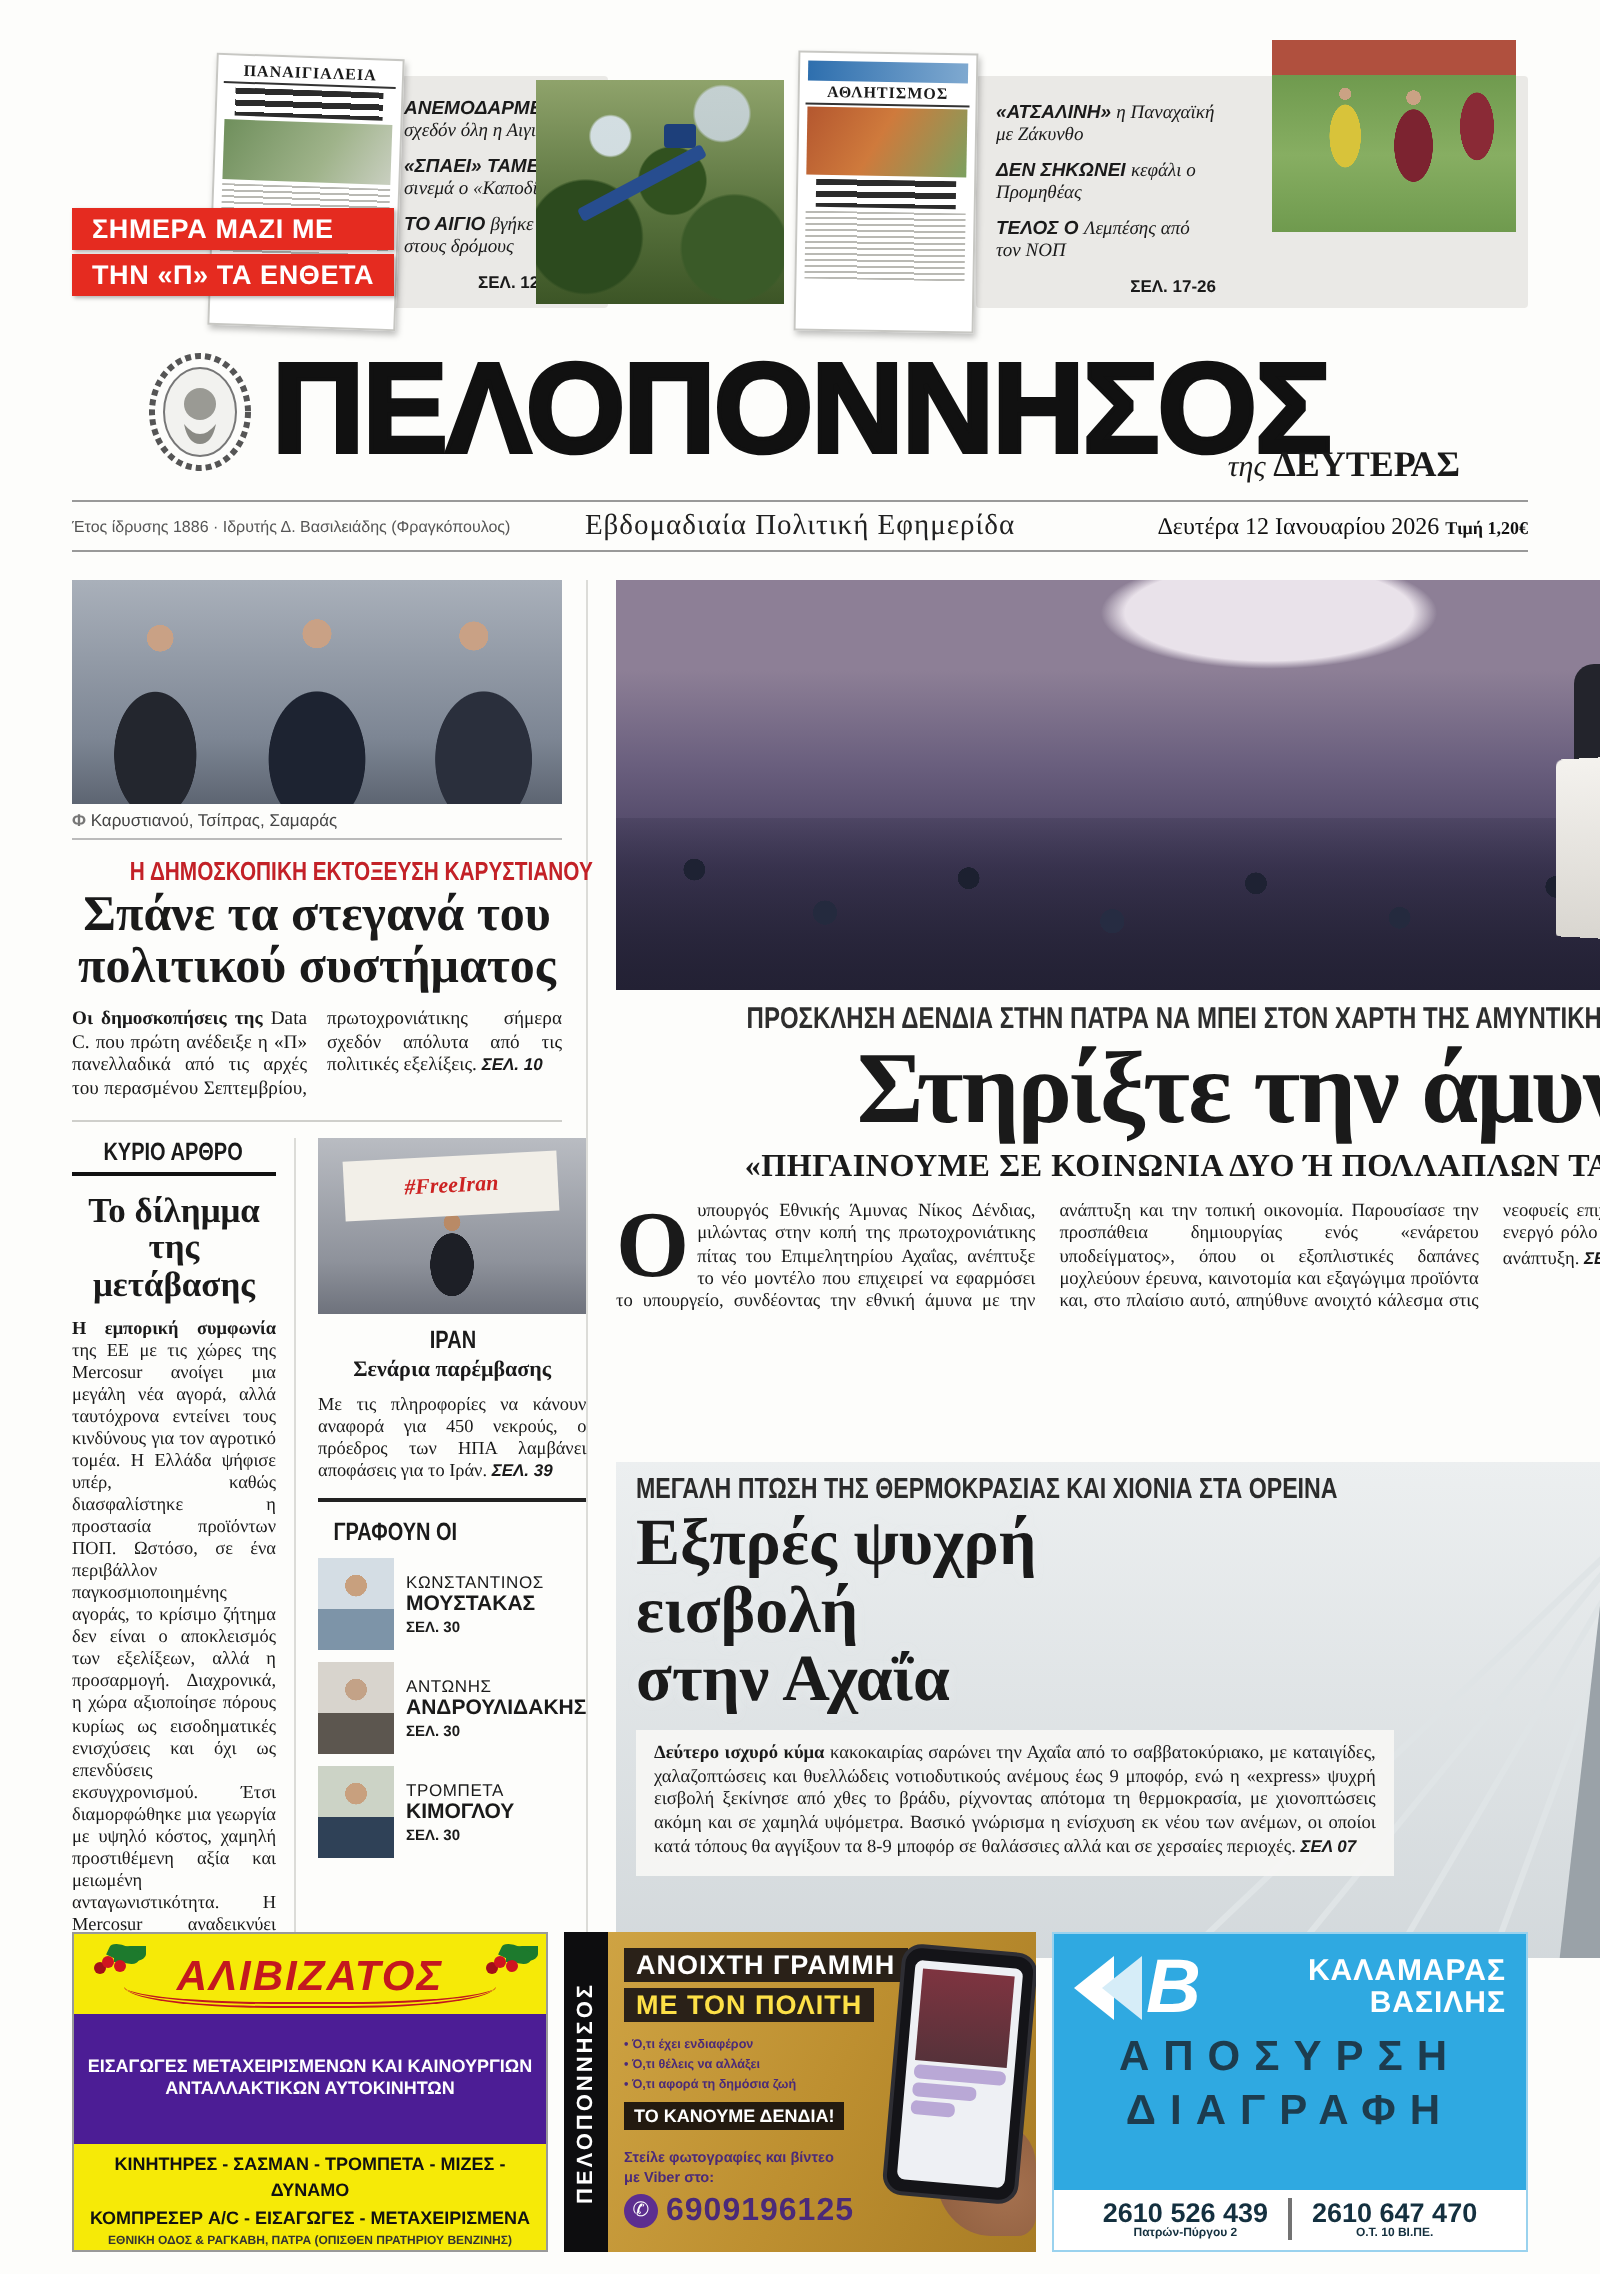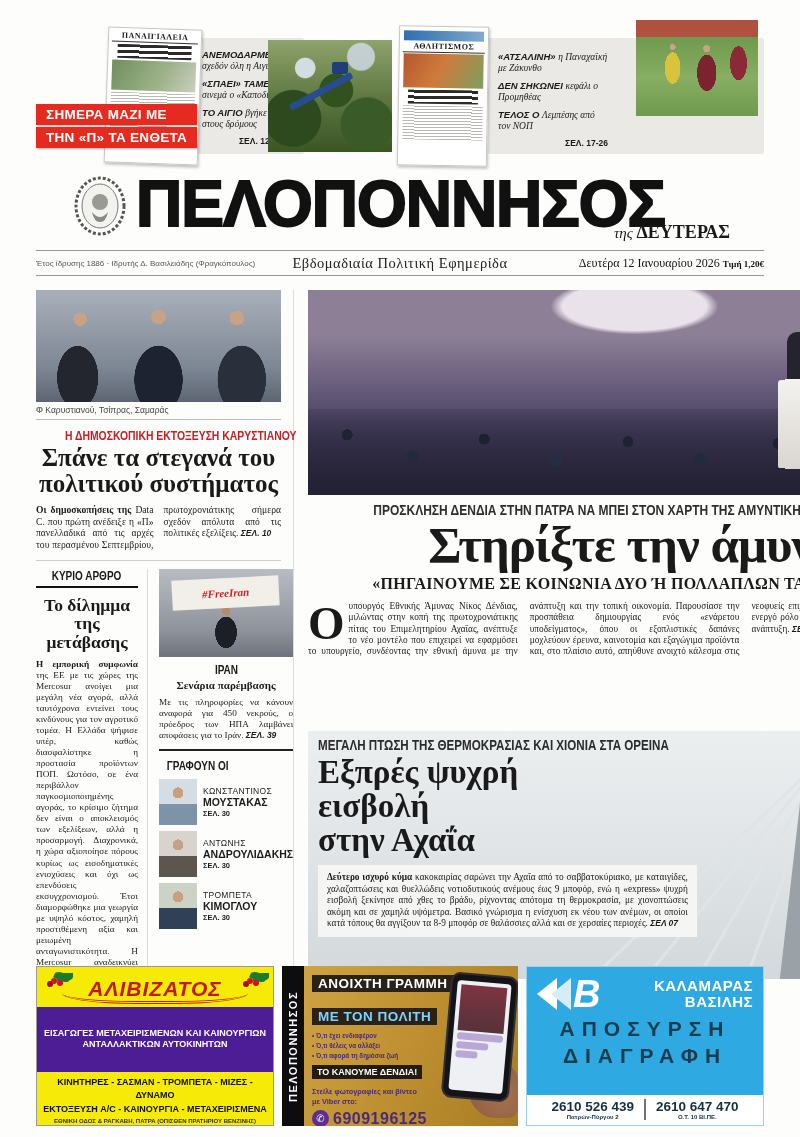--- a/index.html
+++ b/index.html
@@ -163,21 +163,21 @@
   .ad1-addr{font-size:6px;font-weight:bold;text-align:center;color:#333;line-height:1.5;}
   .ad1-addr .ph{color:#b3161c;}
   .ad1-red{margin-top:auto;background:#c5202e;color:#f6e9a4;font-family:"Liberation Serif",serif;font-style:italic;
            font-weight:bold;font-size:13px;text-align:center;line-height:22px;}
   
   .ad2{background:linear-gradient(115deg,#d1a646,#bd8f30 55%,#a87c25);display:flex;}
   .ad2-spine{width:22px;background:#0d0d0f;color:#fff;display:flex;align-items:center;justify-content:center;}
   .ad2-spine span{writing-mode:vertical-rl;transform:rotate(180deg);font-weight:bold;font-size:11px;letter-spacing:1.5px;}
   .ad2-main{position:relative;flex:1;padding:8px 6px 6px 8px;}
   .ad2-t1{background:#2a2118;color:#fff;font-weight:bold;font-size:13.5px;display:inline-block;padding:1px 6px;letter-spacing:.5px;}
-  .ad2-t2{background:#2a2118;color:#7dd3fc;font-weight:bold;font-size:13.5px;display:inline-block;padding:1px 6px;margin-top:16px;letter-spacing:.5px;}
+  .ad2-t2{background:#2a2118;color:#fde047;font-weight:bold;font-size:13.5px;display:inline-block;padding:1px 6px;margin-top:2px;letter-spacing:.5px;}
   .ad2-bullets{margin-top:6px;font-size:6.3px;color:#4b2a78;font-weight:bold;line-height:1.6;}
   .ad2-slogan{background:#231a10;color:#fff;font-weight:bold;font-size:9px;display:inline-block;padding:2px 5px;margin-top:3px;}
   .ad2-note{margin-top:8px;font-size:7.3px;color:#4b2a78;font-weight:bold;line-height:1.35;}
   .ad2-phone{display:flex;align-items:center;gap:4px;margin-top:3px;}
   .viber{width:17px;height:17px;border-radius:50%;background:#5d2e8f;color:#fff;font-size:10px;line-height:17px;text-align:center;}
   .ad2-num{color:#4b2a78;font-weight:bold;font-size:16px;letter-spacing:.5px;}
   .phone-mock{position:absolute;right:4px;top:8px;width:64px;height:122px;background:#141418;border:2px solid #2e2e34;border-radius:10px;transform:rotate(5deg);}
   .phone-mock .screen{position:absolute;inset:6px 5px;background:#eef0f4;border-radius:4px;overflow:hidden;}
   .phone-mock .shot{height:42%;margin:4px 4px 2px 4px;background:linear-gradient(180deg,#7e3440,#56323a);}
   .phone-mock .msg{height:7px;margin:2px 4px;background:#b9a8d6;border-radius:3px;}
@@ -398,21 +398,21 @@
             <span class="b"></span>
           </span>
         <span class="txt">ΑΛΙΒΙΖΑΤΟΣ</span>
       </div>
       <div class="ad1-bar">
         <div>ΕΙΣΑΓΩΓΕΣ ΜΕΤΑΧΕΙΡΙΣΜΕΝΩΝ ΚΑΙ ΚΑΙΝΟΥΡΓΙΩΝ</div>
         <div>ΑΝΤΑΛΛΑΚΤΙΚΩΝ ΑΥΤΟΚΙΝΗΤΩΝ</div>
       </div>
       <div class="ad1-lines">
         <div>ΚΙΝΗΤΗΡΕΣ - ΣΑΣΜΑΝ - ΤΡΟΜΠΕΤΑ - ΜΙΖΕΣ - ΔΥΝΑΜΟ</div>
-        <div>ΕΚΤΟΞΕΥΣΗ A/C - ΚΑΙΝΟΥΡΓΙΑ - ΜΕΤΑΧΕΙΡΙΣΜΕΝΑ</div>
+        <div>ΚΟΜΠΡΕΣΕΡ A/C - ΕΙΣΑΓΩΓΕΣ - ΜΕΤΑΧΕΙΡΙΣΜΕΝΑ</div>
       </div>
       <div class="ad1-addr">
         <div>ΕΘΝΙΚΗ ΟΔΟΣ &amp; ΡΑΓΚΑΒΗ, ΠΑΤΡΑ (ΟΠΙΣΘΕΝ ΠΡΑΤΗΡΙΟΥ ΒΕΝΖΙΝΗΣ)</div>
         <div class="ph">ΤΗΛ.: 2610 434 732, FAX: 2610 433 891, ΚΙΝ.: 6932 629 067 (VIBER)</div>
       </div>
       <div class="ad1-red">Χρόνια είναι  •  Καλή Χρονιά</div>
     </div>
 
     <div class="ad ad2">
       <div class="ad2-spine">

